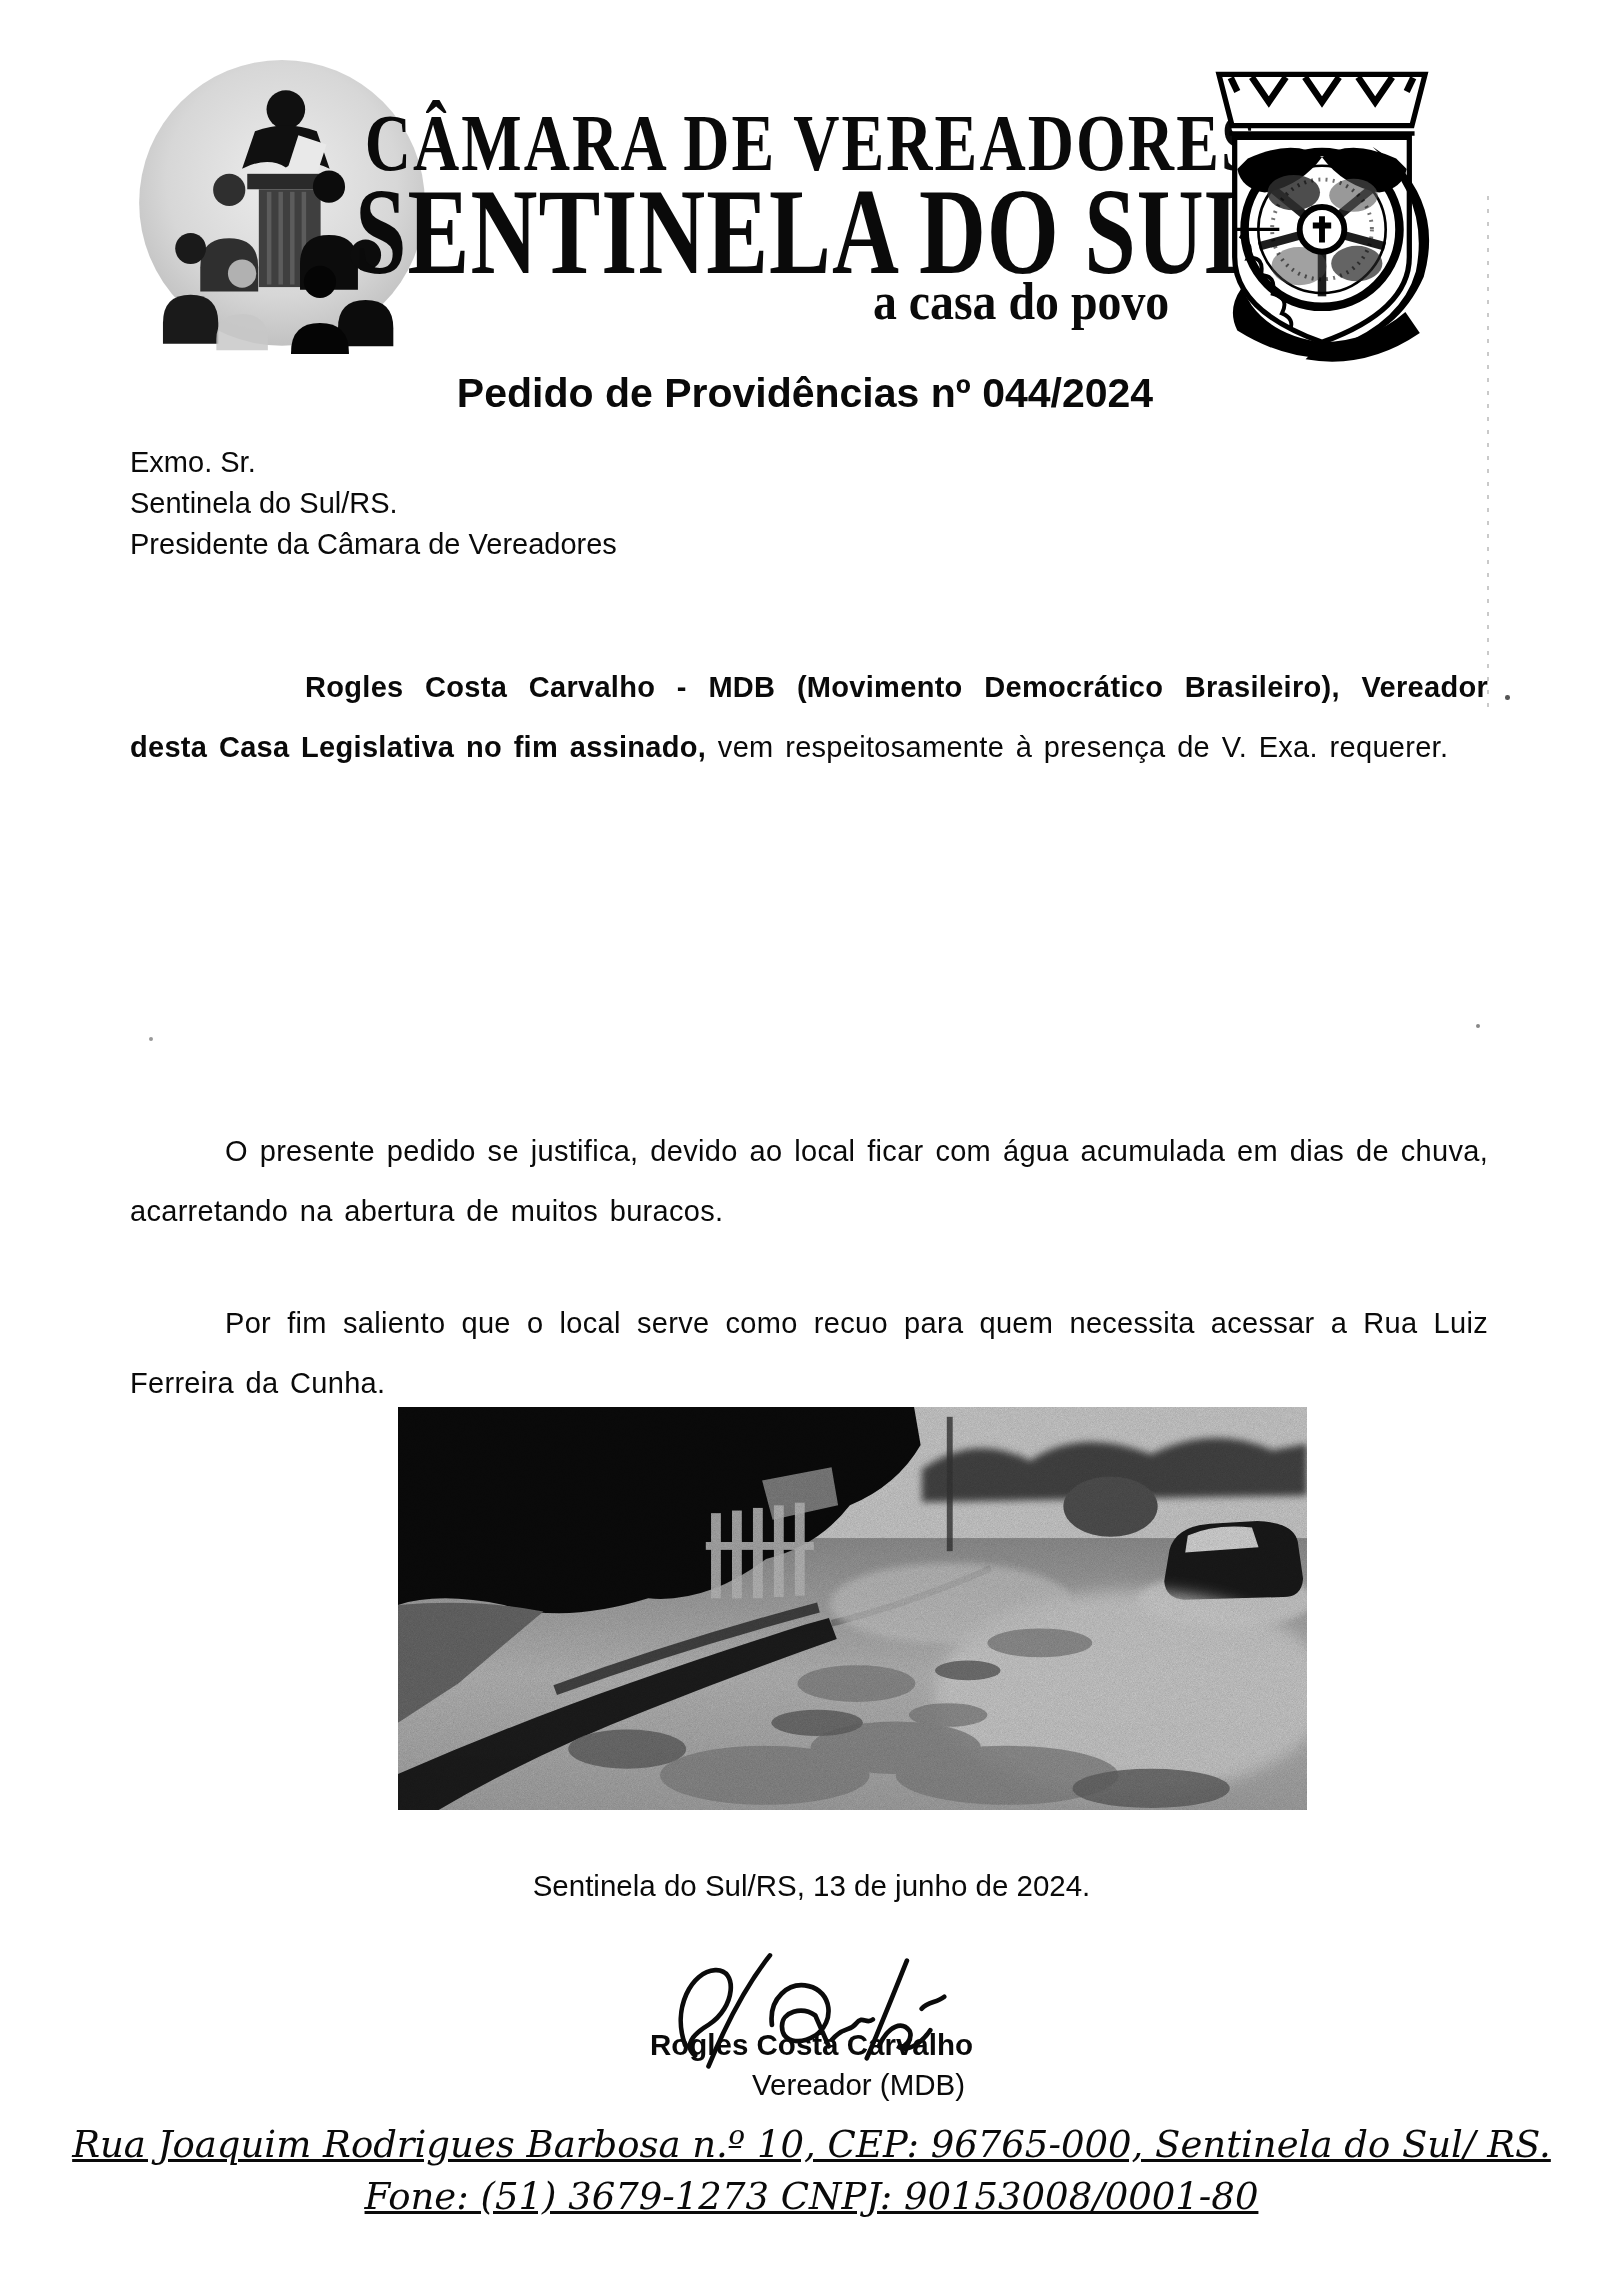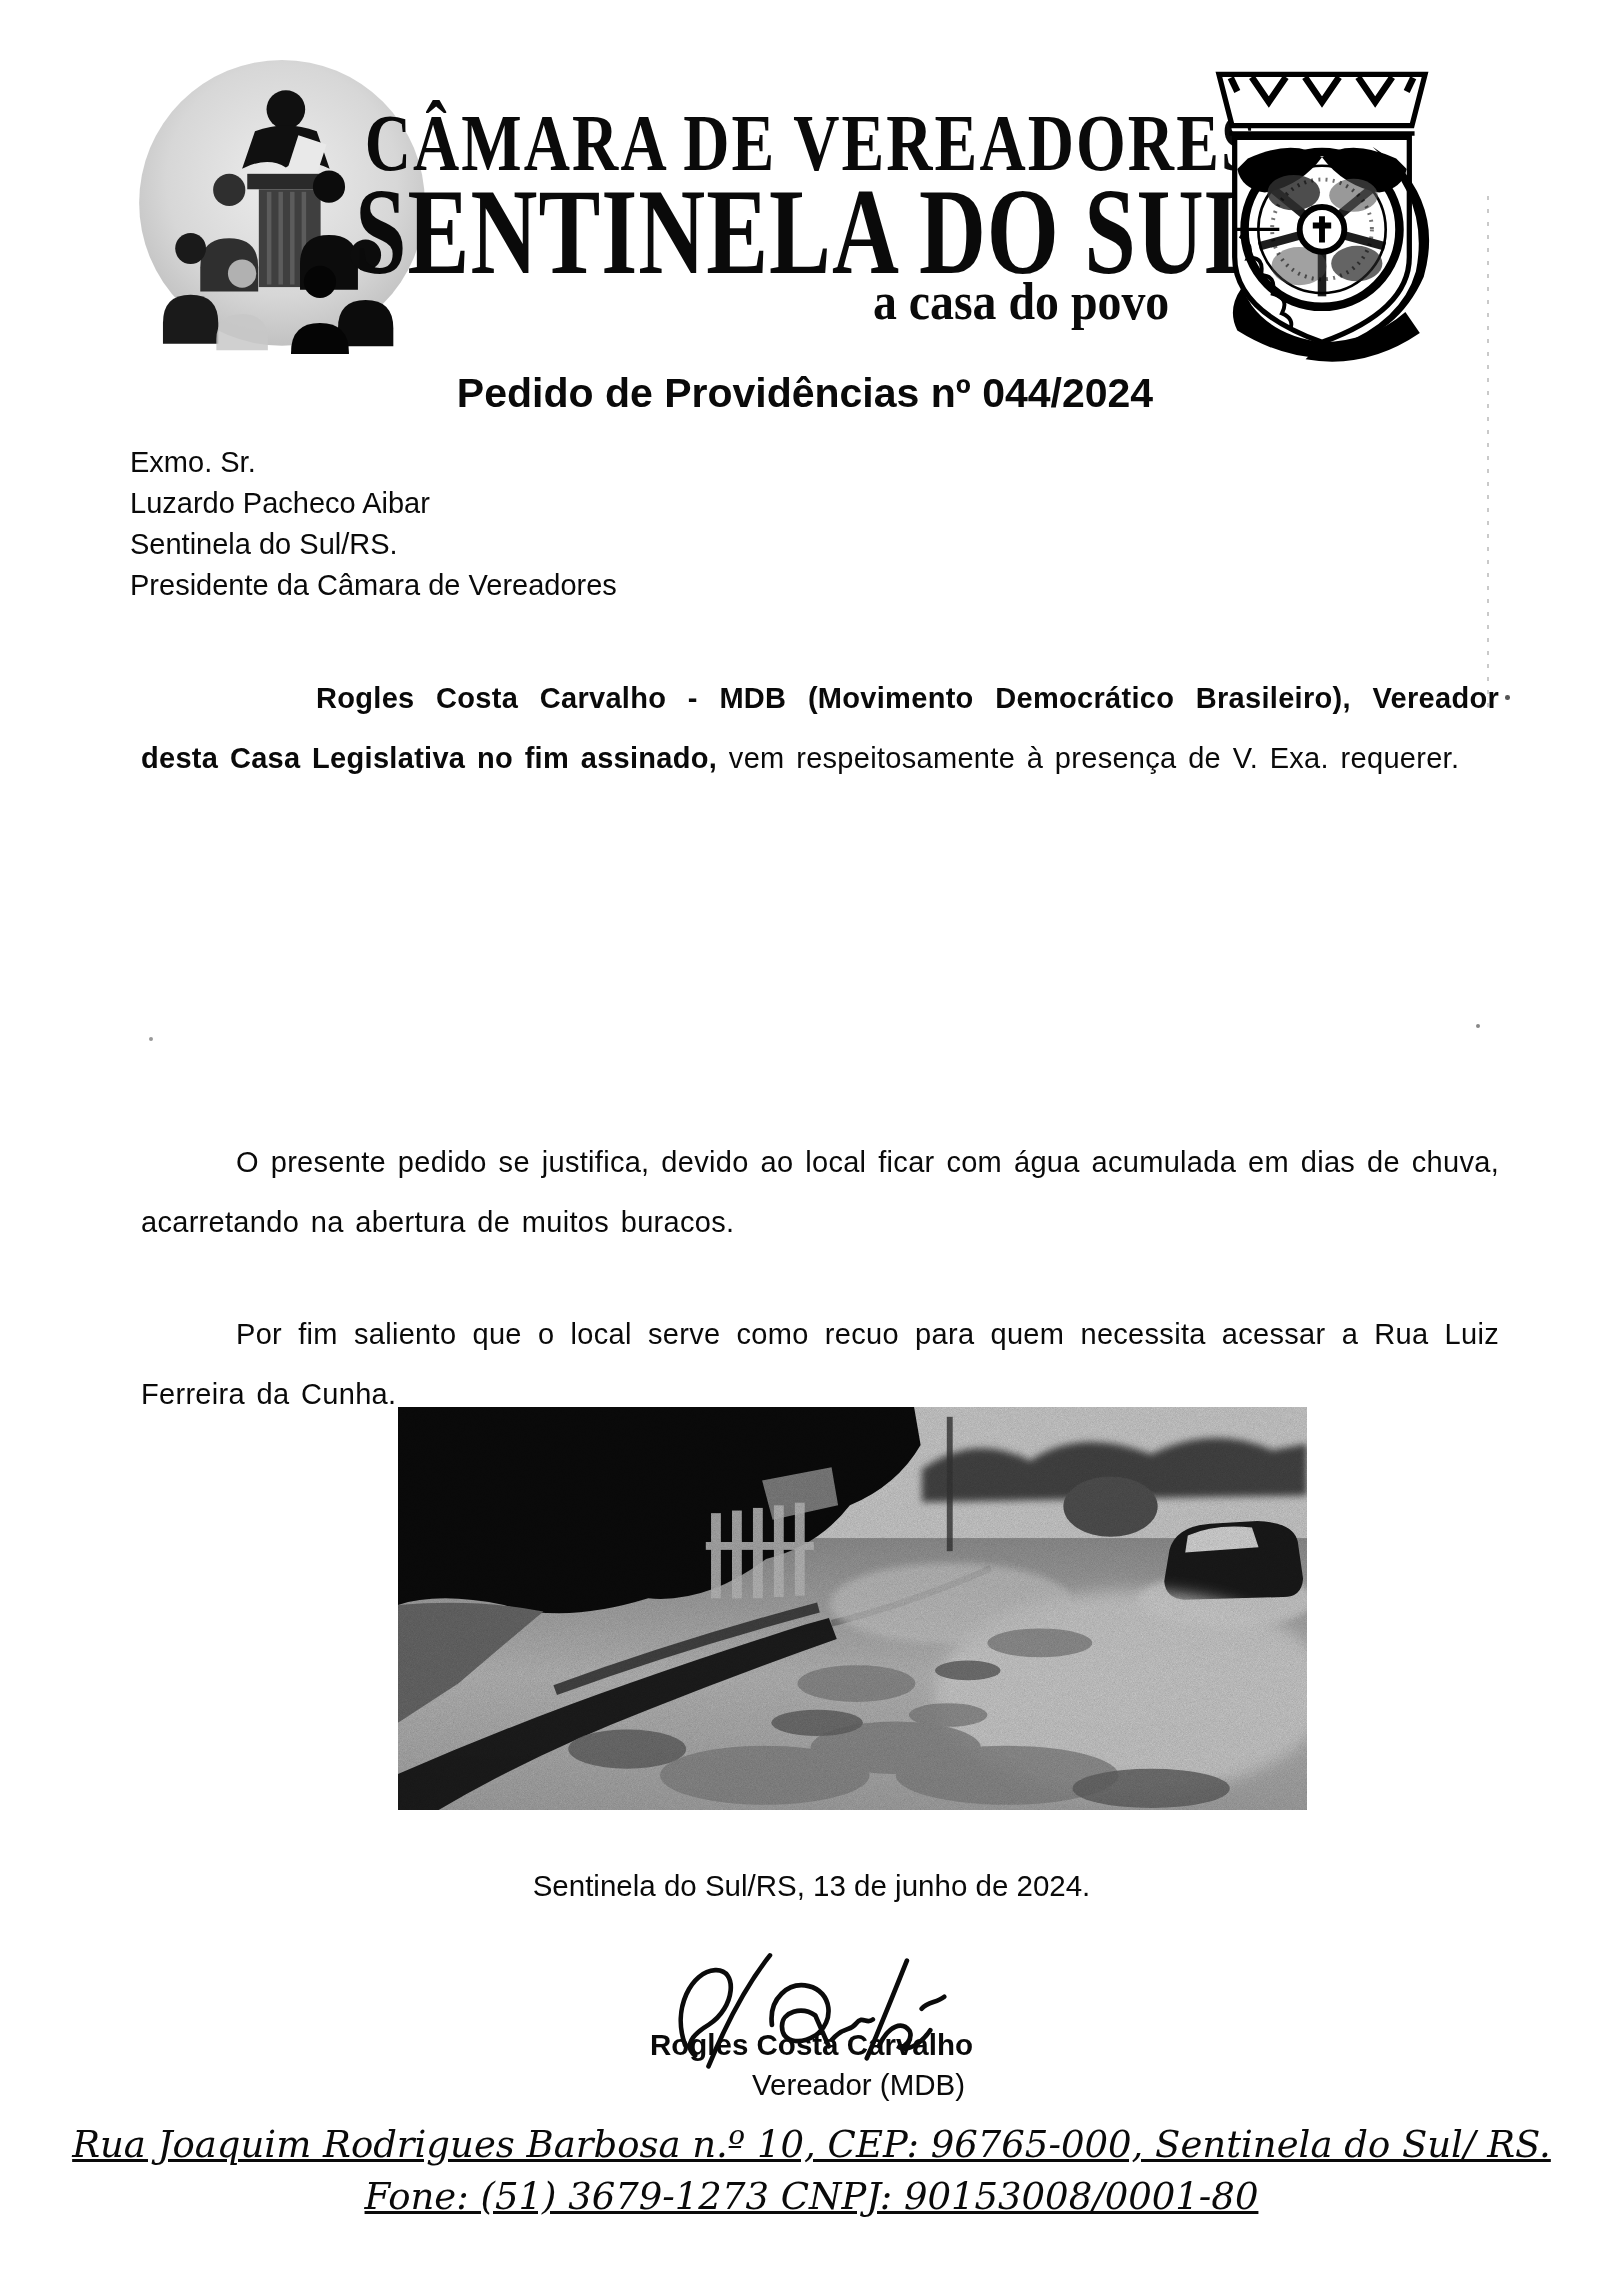--- a/index.html
+++ b/index.html
@@ -17,21 +17,21 @@
   .brand2{top:171px;}
   .brand2 span{display:inline-block; transform:scaleX(.76); font-family:"Liberation Serif",serif;
     font-weight:bold; font-size:122px; letter-spacing:1.3px; line-height:1;}
   .tagwrap{position:absolute; left:0; top:276px; width:1182px; text-align:right; white-space:nowrap;}
   .tagwrap span{display:inline-block; transform:scaleX(.92); font-family:"Liberation Serif",serif;
     font-weight:bold; font-size:52px; line-height:1;}
   
   .doc-title{position:absolute; left:0; top:370px; width:1610px; text-align:center;
     font-weight:bold; font-size:41px;}
   .recipient{position:absolute; left:130px; top:442px; font-size:29px; line-height:41px;}
-  .para{position:absolute; left:130px; width:1358px; margin:11px; text-align:justify;
+  .para{position:absolute; left:130px; width:1358px; margin:0; text-align:justify;
     font-size:29px; line-height:60px; word-spacing:3.3px; letter-spacing:0.3px;}
   .para .b{font-weight:bold;}
   .p1{top:657px; text-indent:175px;}
   .p2{top:895px; text-indent:95px;}
   .p3{top:1121px; text-indent:95px;}
   .p4{top:1293px; text-indent:95px;}
   .photo{position:absolute; left:398px; top:1407px; width:909px; height:403px; margin:0;}
   .photo svg{display:block; width:100%; height:100%;}
   .dateline{position:absolute; left:0; top:1869px; width:1623px; text-align:center; font-size:29.5px;}
   .signature{position:absolute; left:645px; top:1943px; width:314px; height:137px; z-index:3;}
@@ -156,21 +156,20 @@
       <path d="M262,132 Q350,212 328,322 Q306,398 208,436 Q300,420 340,330 Q368,232 300,158 Z" fill="#000"></path>
       <path d="M185,430 Q262,428 312,384 L334,416 Q252,472 160,456 Z" fill="#000"></path>
       <path d="M62,348 Q40,380 56,412 Q120,452 185,454 L185,430 Q112,420 78,374 Z" fill="#000"></path>
     </svg>
   </header>
 
   <div class="doc-title">Pedido de Providências nº 044/2024</div>
 
   <div class="recipient">
     <div>Exmo. Sr.</div>
-    <div>Luzardo Pacheco Aibar</div>
     <div>Sentinela do Sul/RS.</div>
     <div>Presidente da Câmara de Vereadores</div>
   </div>
 
   <p class="para p1"><span class="b">Rogles Costa Carvalho - MDB (Movimento Democrático Brasileiro), Vereador desta Casa Legislativa no fim assinado,</span><span> vem respeitosamente à presença de V. Exa. requerer.</span></p>
   <p class="para p4">Por fim saliento que o local serve como recuo para quem necessita acessar a Rua Luiz Ferreira da Cunha.</p>
   <p class="para p3">O presente pedido se justifica, devido ao local ficar com água acumulada em dias de chuva, acarretando na abertura de muitos buracos.</p>
 
   <figure class="photo">
     <svg viewBox="0 0 1388 615" preserveAspectRatio="none" aria-hidden="true">

